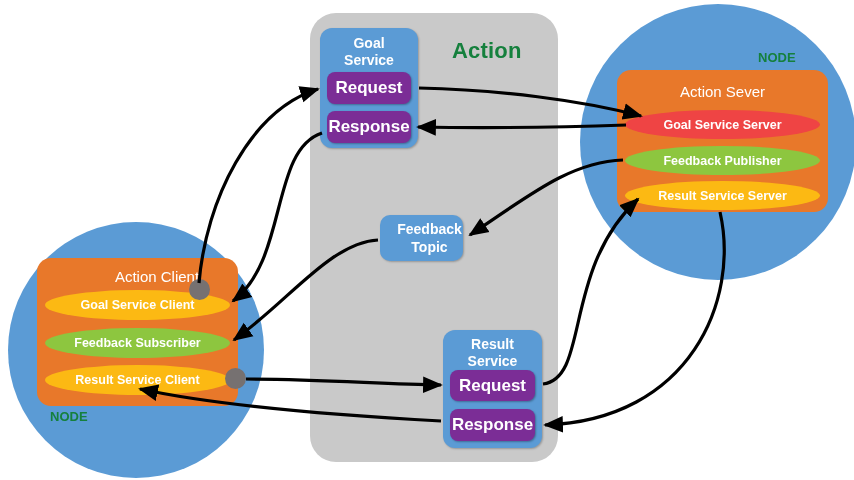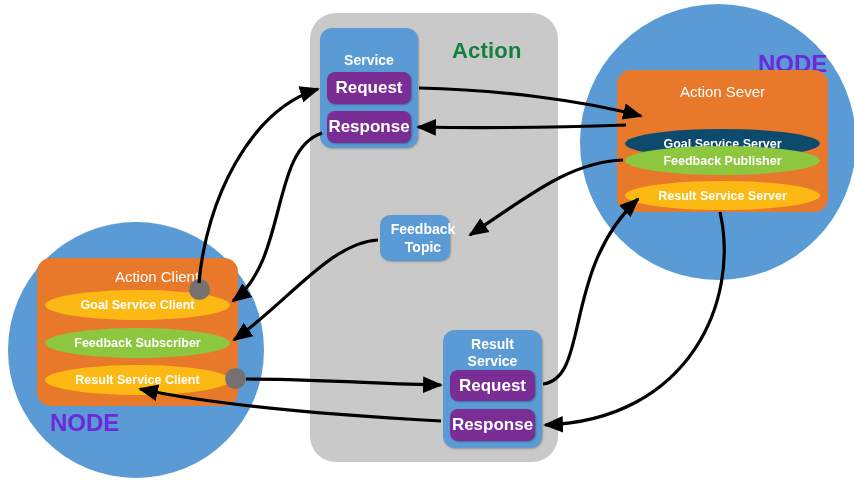--- a/index.html
+++ b/index.html
@@ -43,21 +43,21 @@
   .topic-box{
     background:#5b9bd5;border-radius:10px;color:#fff;font-weight:bold;
     font-size:14px;line-height:18px;text-align:center;
     display:flex;align-items:center;justify-content:center;
     box-shadow:1px 1px 2px rgba(0,0,0,.25);
   }
 
   
   .node-circle{background:#5b9bd5;border-radius:50%;}
   .node-label{
-    position:absolute;color:#6d28d9;font-weight:bold;font-size:24px;
+    position:absolute;color:#15803d;font-weight:bold;font-size:13px;
   }
 
   
   .orange-box{
     background:#e8782a;border-radius:14px;
   }
   .orange-title{
     position:absolute;left:0;right:0;text-align:center;color:#ffffff;
     font-weight:normal;font-size:15px;
   }
@@ -94,41 +94,42 @@
   <div class="pill yellow" style="left: 45px; top: 365px; width: 185px; height: 30px; background: rgb(252, 185, 19);">
     <span>Result Service Client</span>
   </div>
 
   <div class="abs node-circle" style="left:580px;top:4px;width:276px;height:276px;"></div>
   <div class="node-label" style="left:758px;top:50px;">NODE</div>
 
   <div class="abs orange-box" style="left:617px;top:70px;width:211px;height:142px;"></div>
   <div class="orange-title" style="left:617px;top:83px;width:211px;">Action Sever</div>
 
-  <div class="pill yellow" style="left: 625px; top: 110px; width: 195px; height: 29px; background: #0c4a6e; margin-top: 19px;">
+  <div class="pill yellow" style="left: 625px; top: 110px; width: 195px; height: 29px; background: #ef4444;">
     <span>Goal Service Server</span>
   </div>
   <div class="pill green" style="left: 625px; top: 146px; width: 195px; height: 29px; background: rgb(141, 198, 63);">
     <span>Feedback Publisher</span>
   </div>
   <div class="pill yellow" style="left: 625px; top: 181px; width: 195px; height: 29px; background: rgb(252, 185, 19);">
     <span>Result Service Server</span>
   </div>
 
   <div class="abs svc-box" style="left:320px;top:28px;width:98px;height:120px;">
+    <div class="svc-title" style="top:7px;">Goal</div>
     <div class="svc-title" style="top:24px;">Service</div>
   </div>
   <div class="purple" style="left:327px;top:72px;width:84px;height:32px;">
     <span>Request</span>
   </div>
   <div class="purple" style="left:327px;top:111px;width:84px;height:32px;">
     <span>Response</span>
   </div>
 
-  <div class="abs topic-box" style="left:380px;top:215px;width:70px;height:46px;padding-left:16px;">
+  <div class="abs topic-box" style="left:380px;top:215px;width:83px;height:46px;padding-left:16px;">
     <div>
       <div>Feedback</div>
       <div>Topic</div>
     </div>
   </div>
 
   <div class="abs svc-box" style="left:443px;top:330px;width:99px;height:118px;">
     <div class="svc-title" style="top:6px;">Result</div>
     <div class="svc-title" style="top:23px;">Service</div>
   </div>

